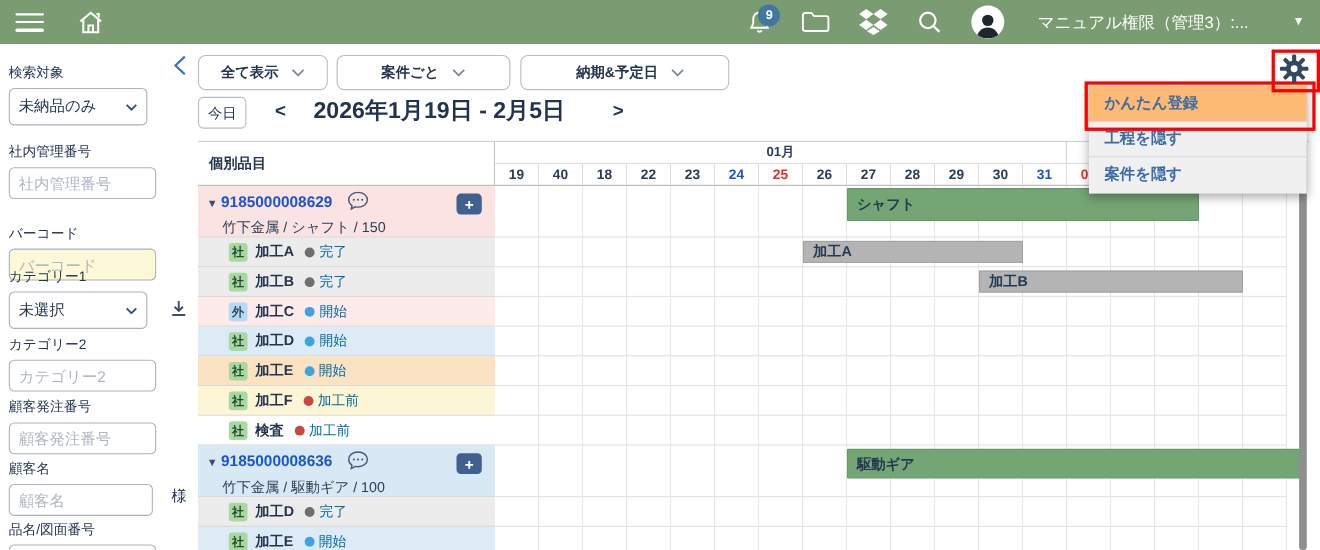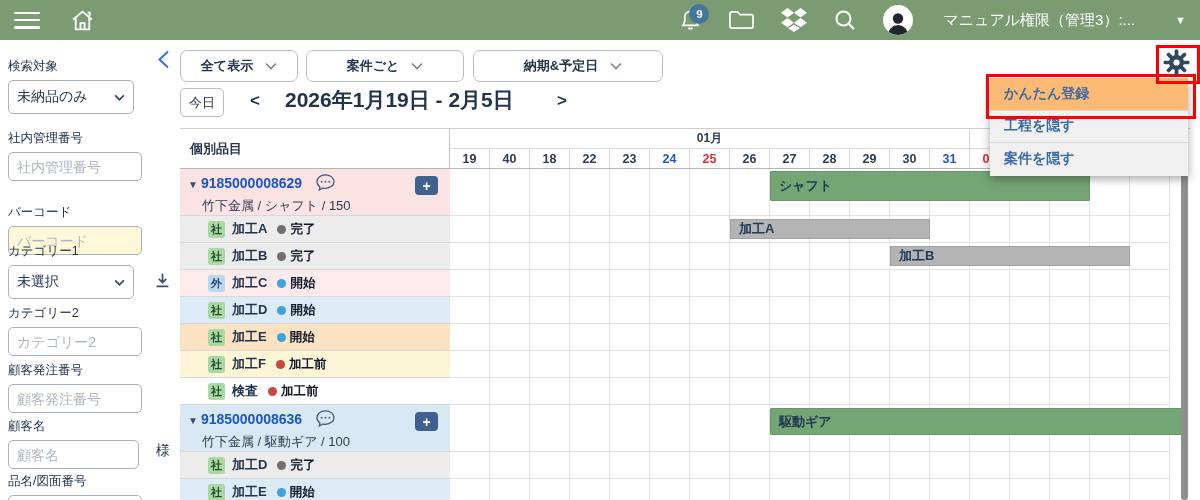--- a/index.html
+++ b/index.html
@@ -77,21 +77,21 @@
   .plus-btn{position:absolute;right:12px;top:7px;width:23px;height:19px;background:#40618f;border-radius:4px;
             color:#fff;font-size:14px;font-weight:bold;display:flex;align-items:center;justify-content:center;cursor:pointer;}
   .task{display:flex;align-items:center;height:100%;padding-left:28px;box-sizing:border-box;}
   .b-badge{width:17px;height:17px;border-radius:3px;font-size:11px;font-weight:bold;
            display:flex;align-items:center;justify-content:center;}
   .b-in{background:#a9d8a2;color:#25492f;}
   .b-out{background:#b9d8f2;color:#254966;}
   .t-name{font-size:13px;font-weight:bold;color:#23344e;margin-left:7px;}
   .dot{width:9px;height:9px;border-radius:50%;margin:0 4px 0 10px;}
   .dot-done{background:#6f6f6f;} .dot-start{background:#3fa3df;} .dot-pre{background:#c8473f;}
-  .t-status{font-size:12.5px;font-weight:bold;color:#0f172a;}
+  .t-status{font-size:12.5px;font-weight:normal;color:#0369a1;}
   .bar{position:absolute;box-sizing:border-box;font-size:13px;font-weight:bold;color:#223a52;
        display:flex;align-items:center;padding-left:8px;overflow:hidden;white-space:nowrap;cursor:pointer;}
   .bar-green{background:#74a574;border:1px solid #689768;border-radius:1px;}
   .bar-gray{background:#b4b4b4;border:1px solid #a3a3a3;}
   
   .gear-btn{position:absolute;left:1163px;top:49px;cursor:pointer;z-index:31;}
   .menu{position:absolute;left:990px;top:78px;width:198px;background:#f0f0f0;z-index:20;
         box-shadow:0 3px 9px rgba(0,0,0,.35);}
   .menu-item{height:32.5px;display:flex;align-items:center;padding-left:14px;
              font-size:14px;font-weight:bold;color:#3a6ba5;border-bottom:1px solid #d9d9d9;

